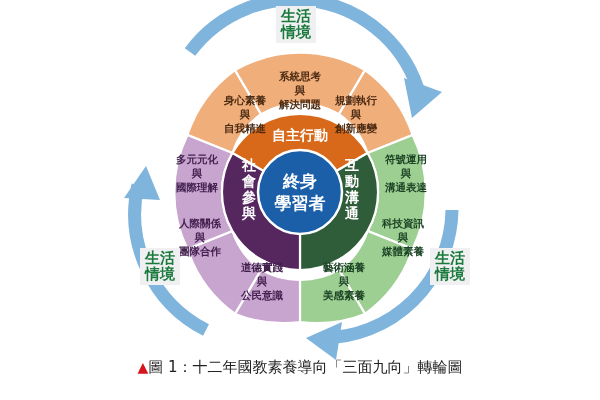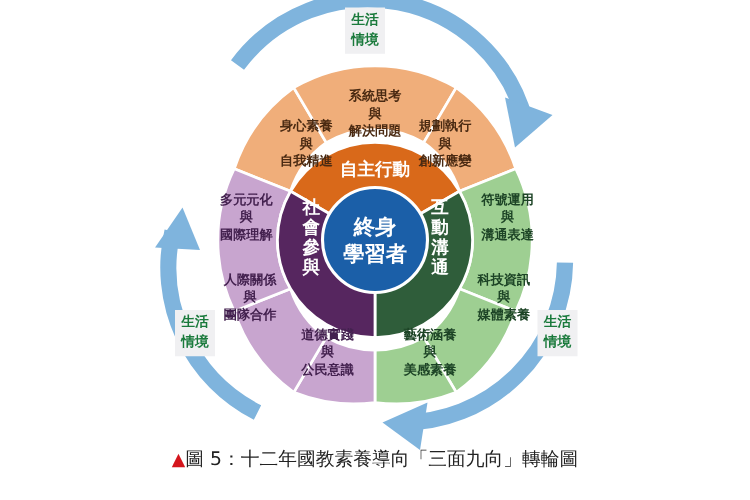--- a/index.html
+++ b/index.html
@@ -11,21 +11,21 @@
     position:relative;
   }
   #stage{position:relative;width:600px;height:400px;}
   svg#wheel{position:absolute;left:0;top:0;width:600px;height:400px;}
 
   .ctx-label{
     position:absolute;
     background:#f0f0f2;
     color:#1a7a3c;
     font-weight:bold;
-    font-size:11px;
+    font-size:15px;
     line-height:16px;
     text-align:center;
     padding:2px 5px 3px 5px;
     letter-spacing:0px;
     font-family:"DejaVu Sans","Liberation Sans",sans-serif;
     white-space:pre-line;
   }
   #ctx-top{left:276px;top:6px;}
   #ctx-left{left:140px;top:248px;}
   #ctx-right{left:430px;top:248px;}
@@ -172,16 +172,16 @@
   </svg>
 
   <div class="ctx-label" id="ctx-top">生活
 情境</div>
   <div class="ctx-label" id="ctx-left">生活
 情境</div>
   <div class="ctx-label" id="ctx-right">生活
 情境</div>
 
   <div class="caption">
-    <span class="tri">▲</span><span>圖 5：十二年國教素養導向「三面九向」轉輪圖</span>
+    <span class="tri">▲</span><span>圖 1：十二年國教素養導向「三面九向」轉輪圖</span>
   </div>
 
 </div>
 
 </body></html>

